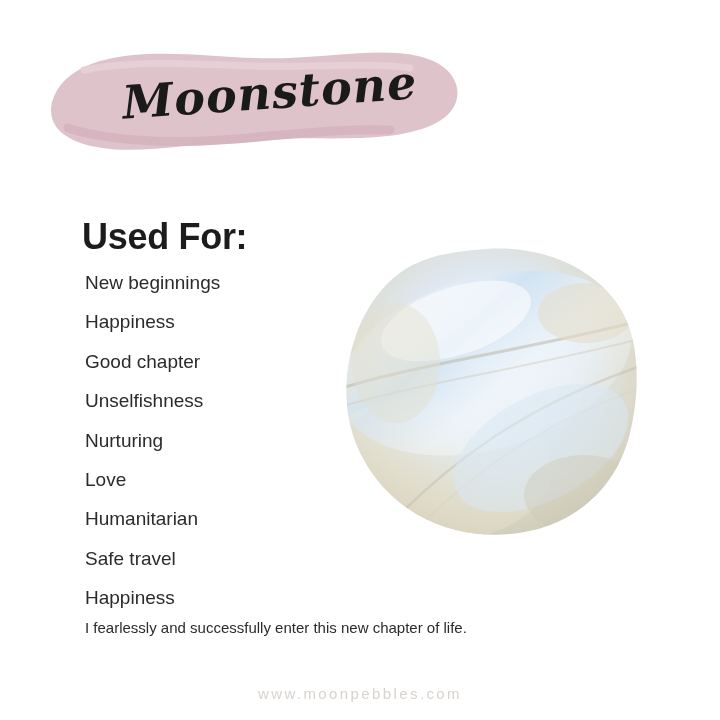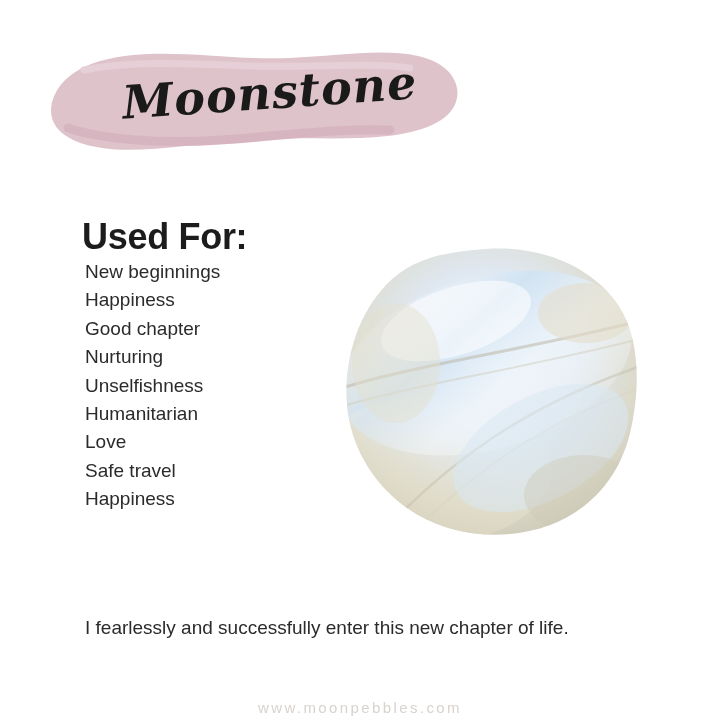--- a/index.html
+++ b/index.html
@@ -68,28 +68,29 @@
     top: 258px;
     width: 300px;
     margin: 0;
     padding: 0;
     list-style: none;
   }
   .used-list li {
     font-size: 19px;
     line-height: 28.4px;
     color: #2b2b2b;
+    margin-top: 11px;
   }
 
   .affirmation-text {
     position: absolute;
     left: 85px;
     top: 614px;
     width: 520px;
-    font-size: 19px;
+    font-size: 15px;
     line-height: 27px;
     color: #2b2b2b;
   }
 
   
   .stone-wrap {
     position: absolute;
     left: 336px;
     top: 243px;
     width: 310px;
@@ -101,21 +102,21 @@
     top: 0;
     width: 310px;
     height: 296px;
   }
 
   
   .footer-url {
     position: absolute;
     left: 0;
     right: 0;
-    bottom: 4px;
+    bottom: 18px;
     text-align: center;
     font-size: 15px;
     letter-spacing: 2.4px;
     color: #d9d2cd;
     font-family: "Liberation Sans", sans-serif;
   }
 </style>
 </head>
 <body>
 
@@ -131,24 +132,24 @@
     </svg>
     <div class="title">Moonstone</div>
   </div>
 
   <div class="section-heading" id="used-for-heading">Used For:</div>
 
   <ul class="used-list">
     <li>New beginnings</li>
     <li>Happiness</li>
     <li>Good chapter</li>
+    <li>Unselfishness</li>
     <li>Nurturing</li>
-    <li>Unselfishness</li>
+    <li>Love</li>
     <li>Humanitarian</li>
-    <li>Love</li>
     <li>Safe travel</li>
     <li>Happiness</li>
   </ul>
 
   <div class="stone-wrap">
     <svg class="stone" viewBox="0 0 310 296">
       <defs>
         <radialGradient id="gBody" cx="48%" cy="38%" r="72%">
           <stop offset="0%" stop-color="#f4f7fa"></stop>
           <stop offset="42%" stop-color="#dfe8f1"></stop>

